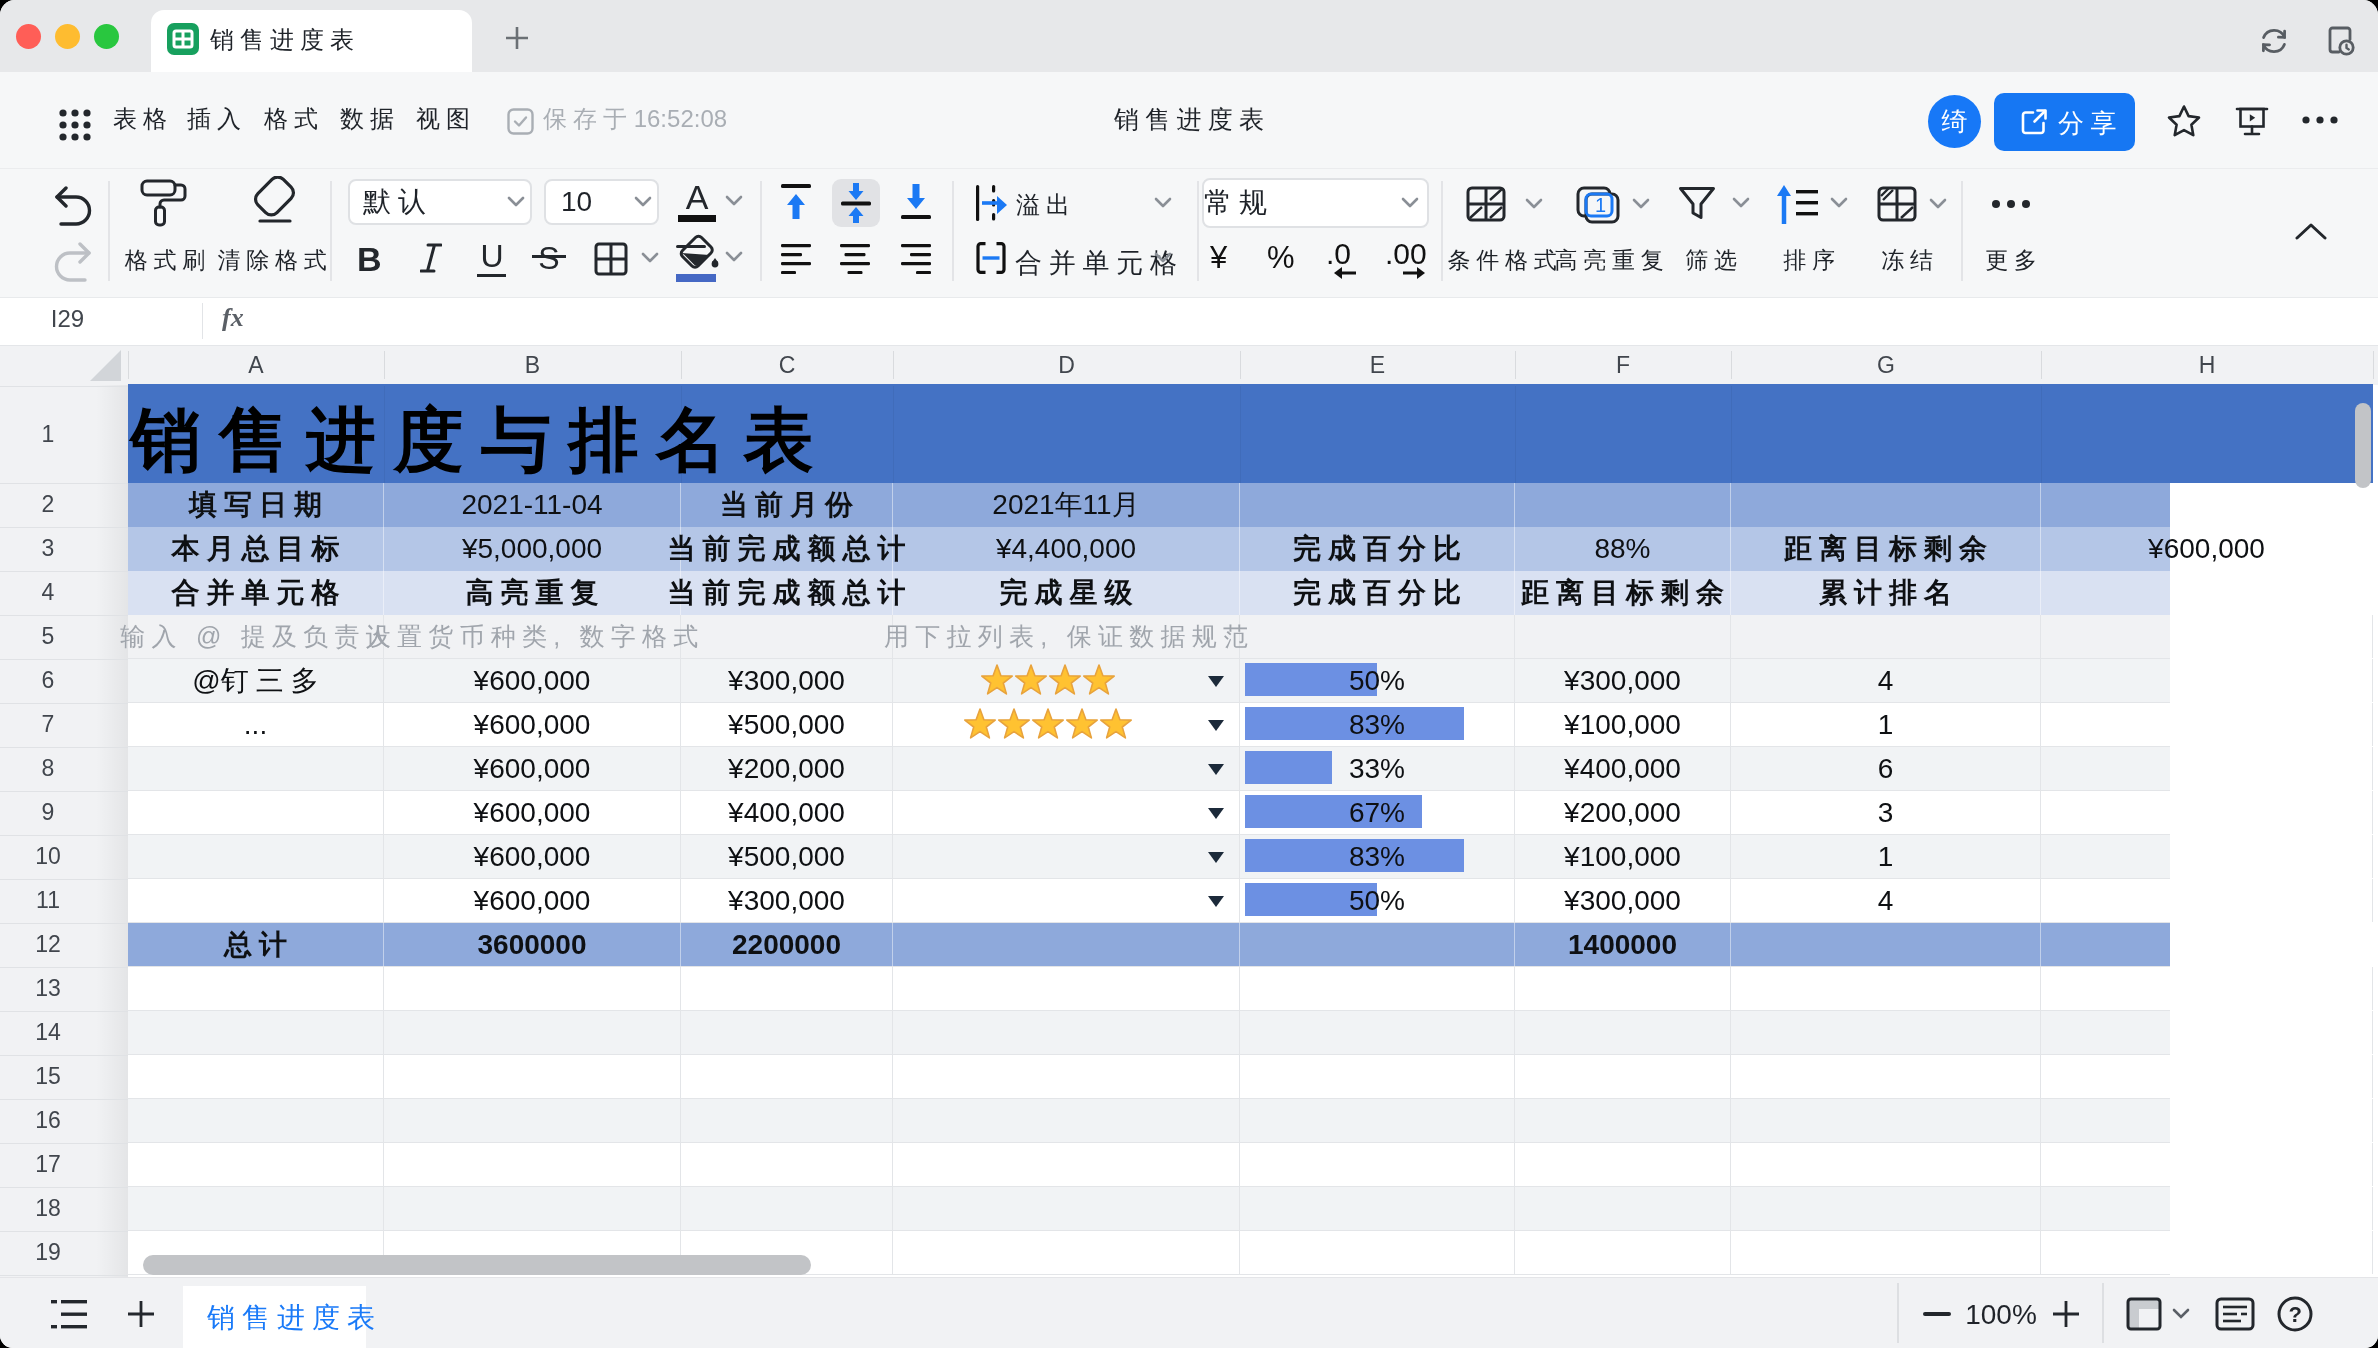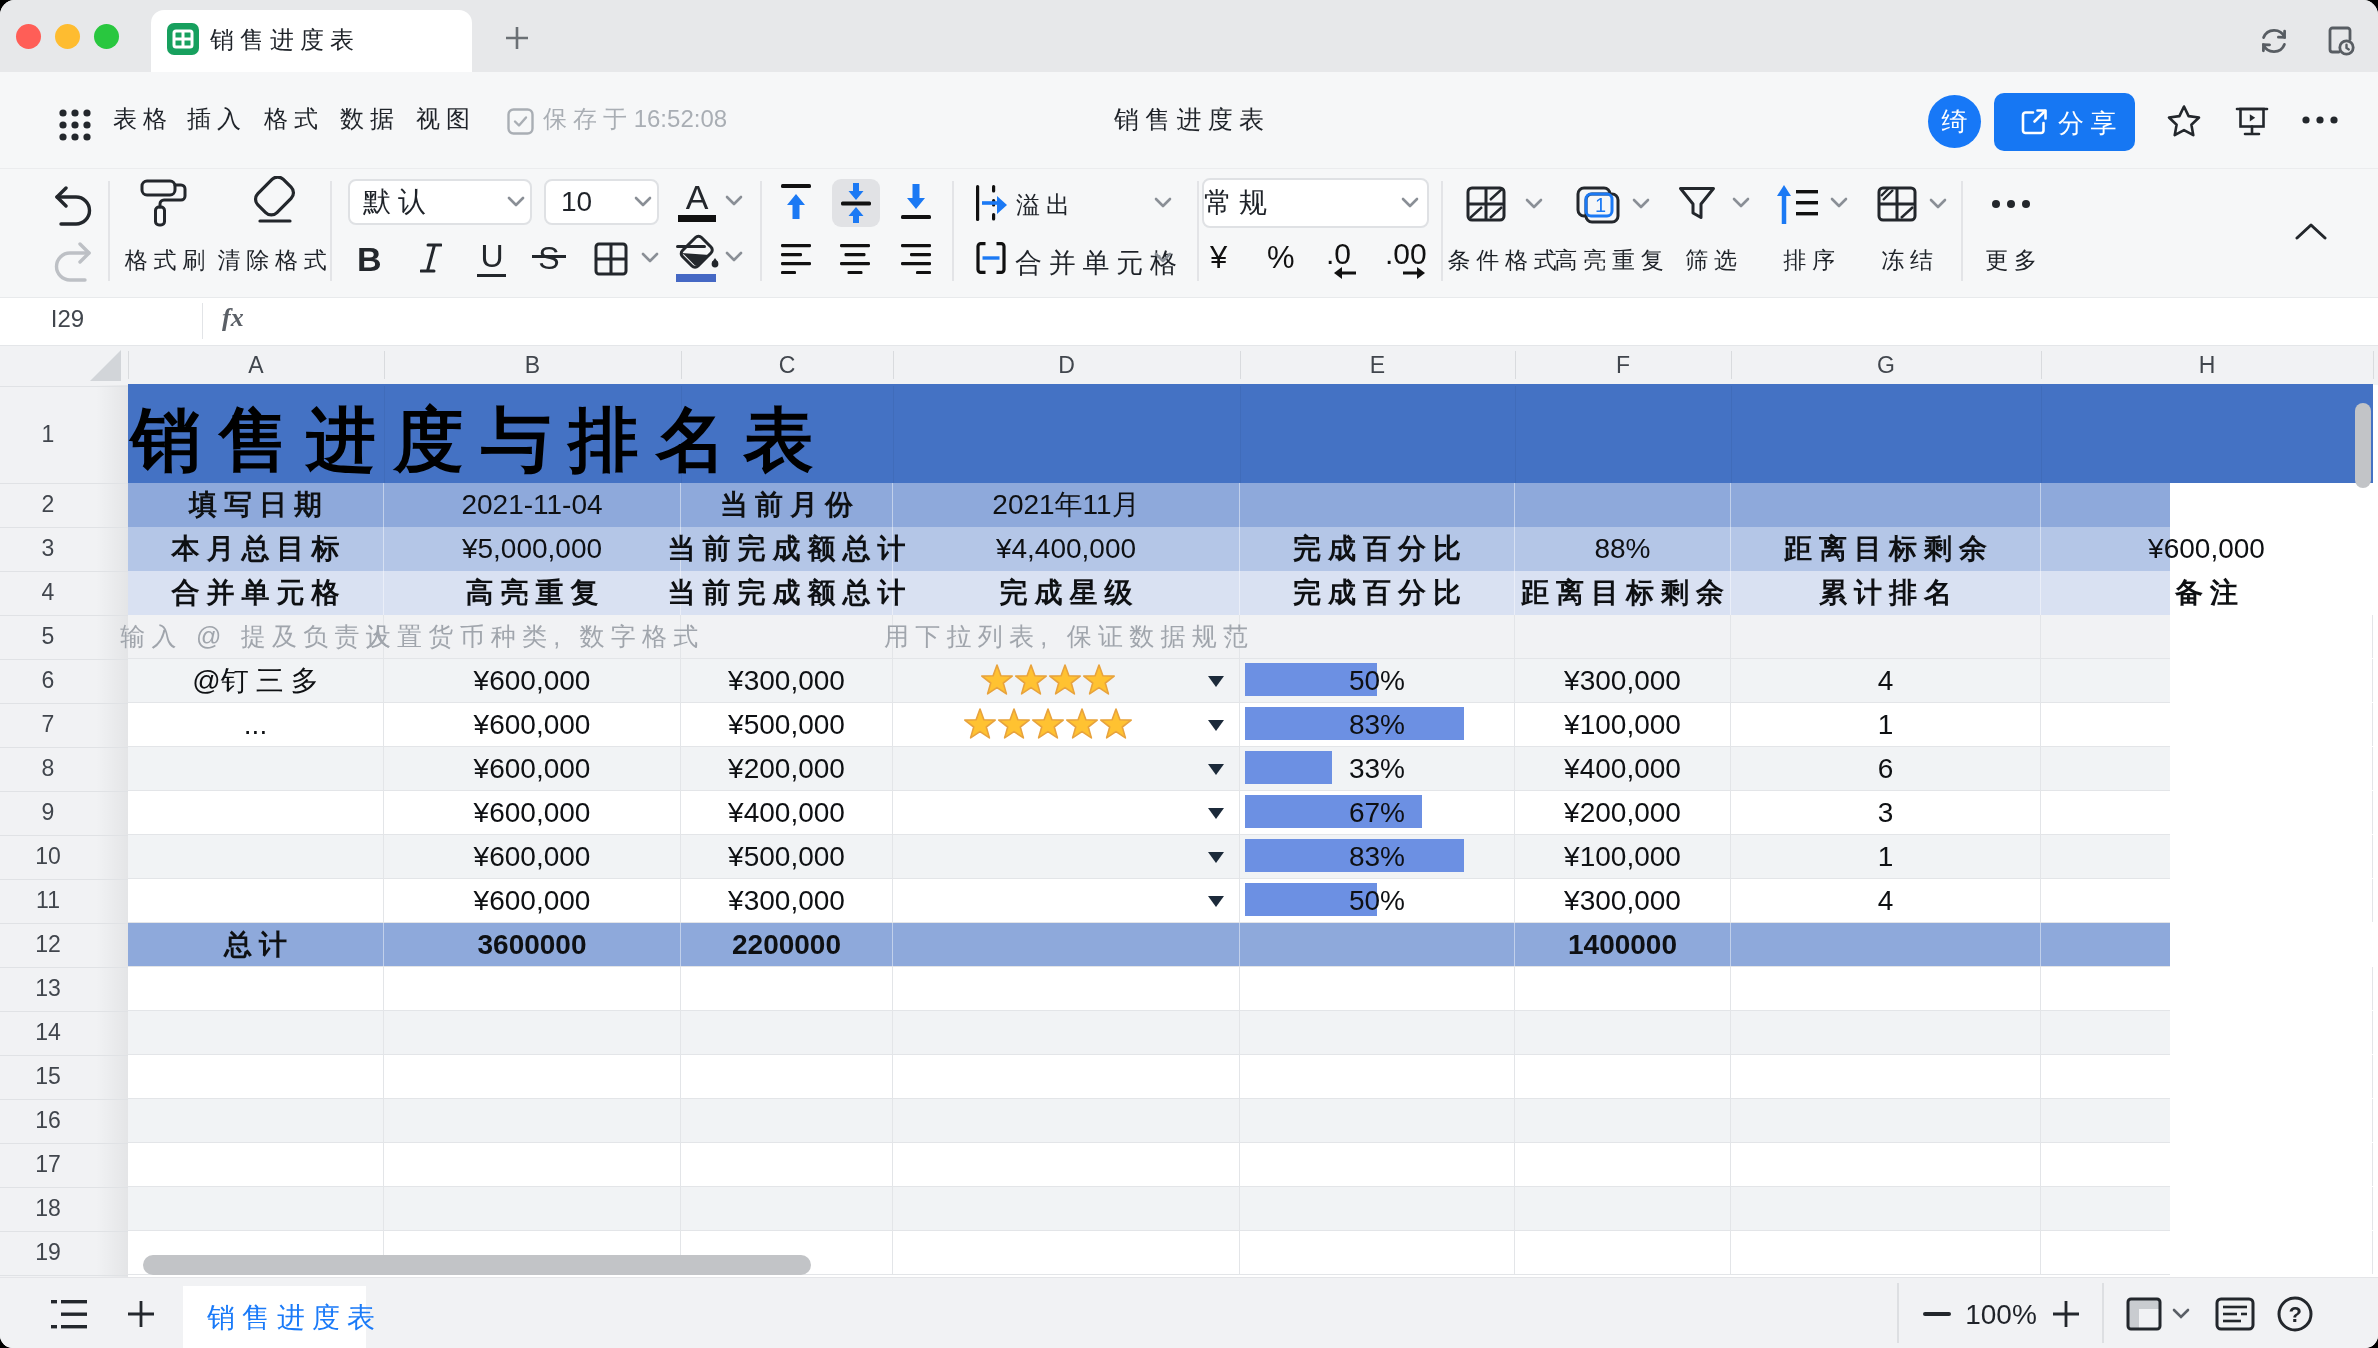--- a/index.html
+++ b/index.html
@@ -417,23 +417,20 @@
       </div>
       <div class="c" style="width:275px">
         <span class="b"><span class="cj">完成百分比</span></span>
       </div>
       <div class="c" style="width:216px">
         <span class="b"><span class="cj">距离目标剩余</span></span>
       </div>
       <div class="c" style="width:310px">
         <span class="b"><span class="cj">累计排名</span></span>
       </div>
-      <div class="c" style="width:332px">
-        <span class="b"><span class="cj">备注</span></span>
-      </div>
     </div>
 <div class="row" style="top:615px;height:44px;--gl:#E3E5E8;background:#F1F2F4;border-bottom:1px solid #E3E5E8;">
       <div class="c" style="width:256px">
         <span class="hint cj">输入 @ 提及负责人</span>
       </div>
       <div class="c" style="width:297px">
         <span class="hint cj">设置货币种类, 数字格式</span>
       </div>
       <div class="c" style="width:212px"></div>
       <div class="c" style="width:347px">

